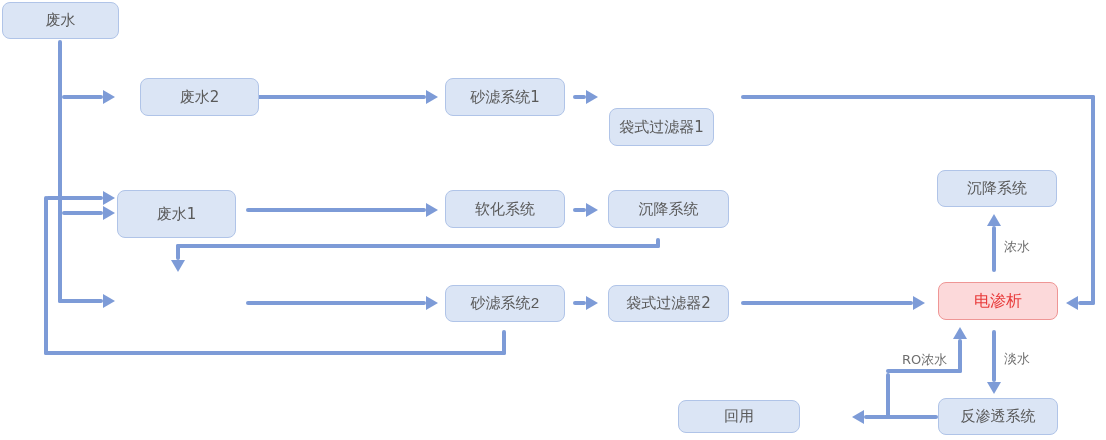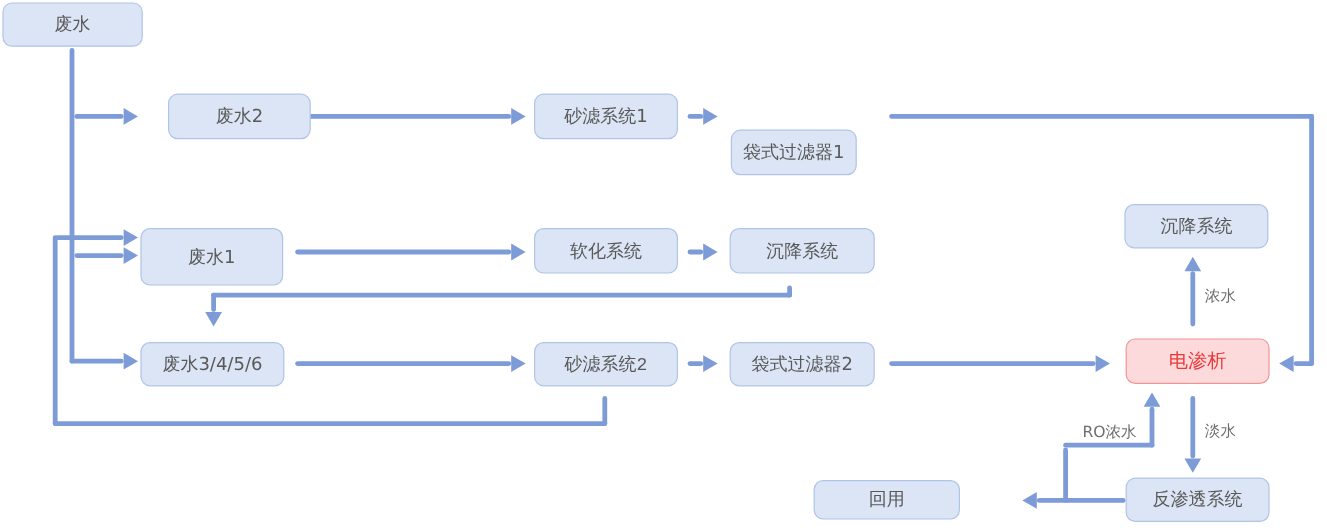--- a/index.html
+++ b/index.html
@@ -116,21 +116,20 @@
   <div class="h" style="left:864px;top:415px;width:74px;"></div>
   <div class="ah ah-l" style="left:852px;top:410px;"></div>
 
   <div class="node" id="n-wastewater">废水</div>
   <div class="node" id="n-wastewater2">废水2</div>
   <div class="node" id="n-sand1">砂滤系统1</div>
   <div class="node" id="n-bag1">袋式过滤器1</div>
   <div class="node" id="n-wastewater1">废水1</div>
   <div class="node" id="n-softening">软化系统</div>
   <div class="node" id="n-sedimentation">沉降系统</div>
-  <div class="node" id="n-wastewater3456">废水3/4/5/6</div>
   <div class="node" id="n-sand2">砂滤系统2</div>
   <div class="node" id="n-bag2">袋式过滤器2</div>
   <div class="node" id="n-evaporation">沉降系统</div>
   <div class="node hl" id="n-electrodialysis">电渗析</div>
   <div class="node" id="n-ro">反渗透系统</div>
   <div class="node" id="n-reuse">回用</div>
 
 </div>
 
 </body></html>

